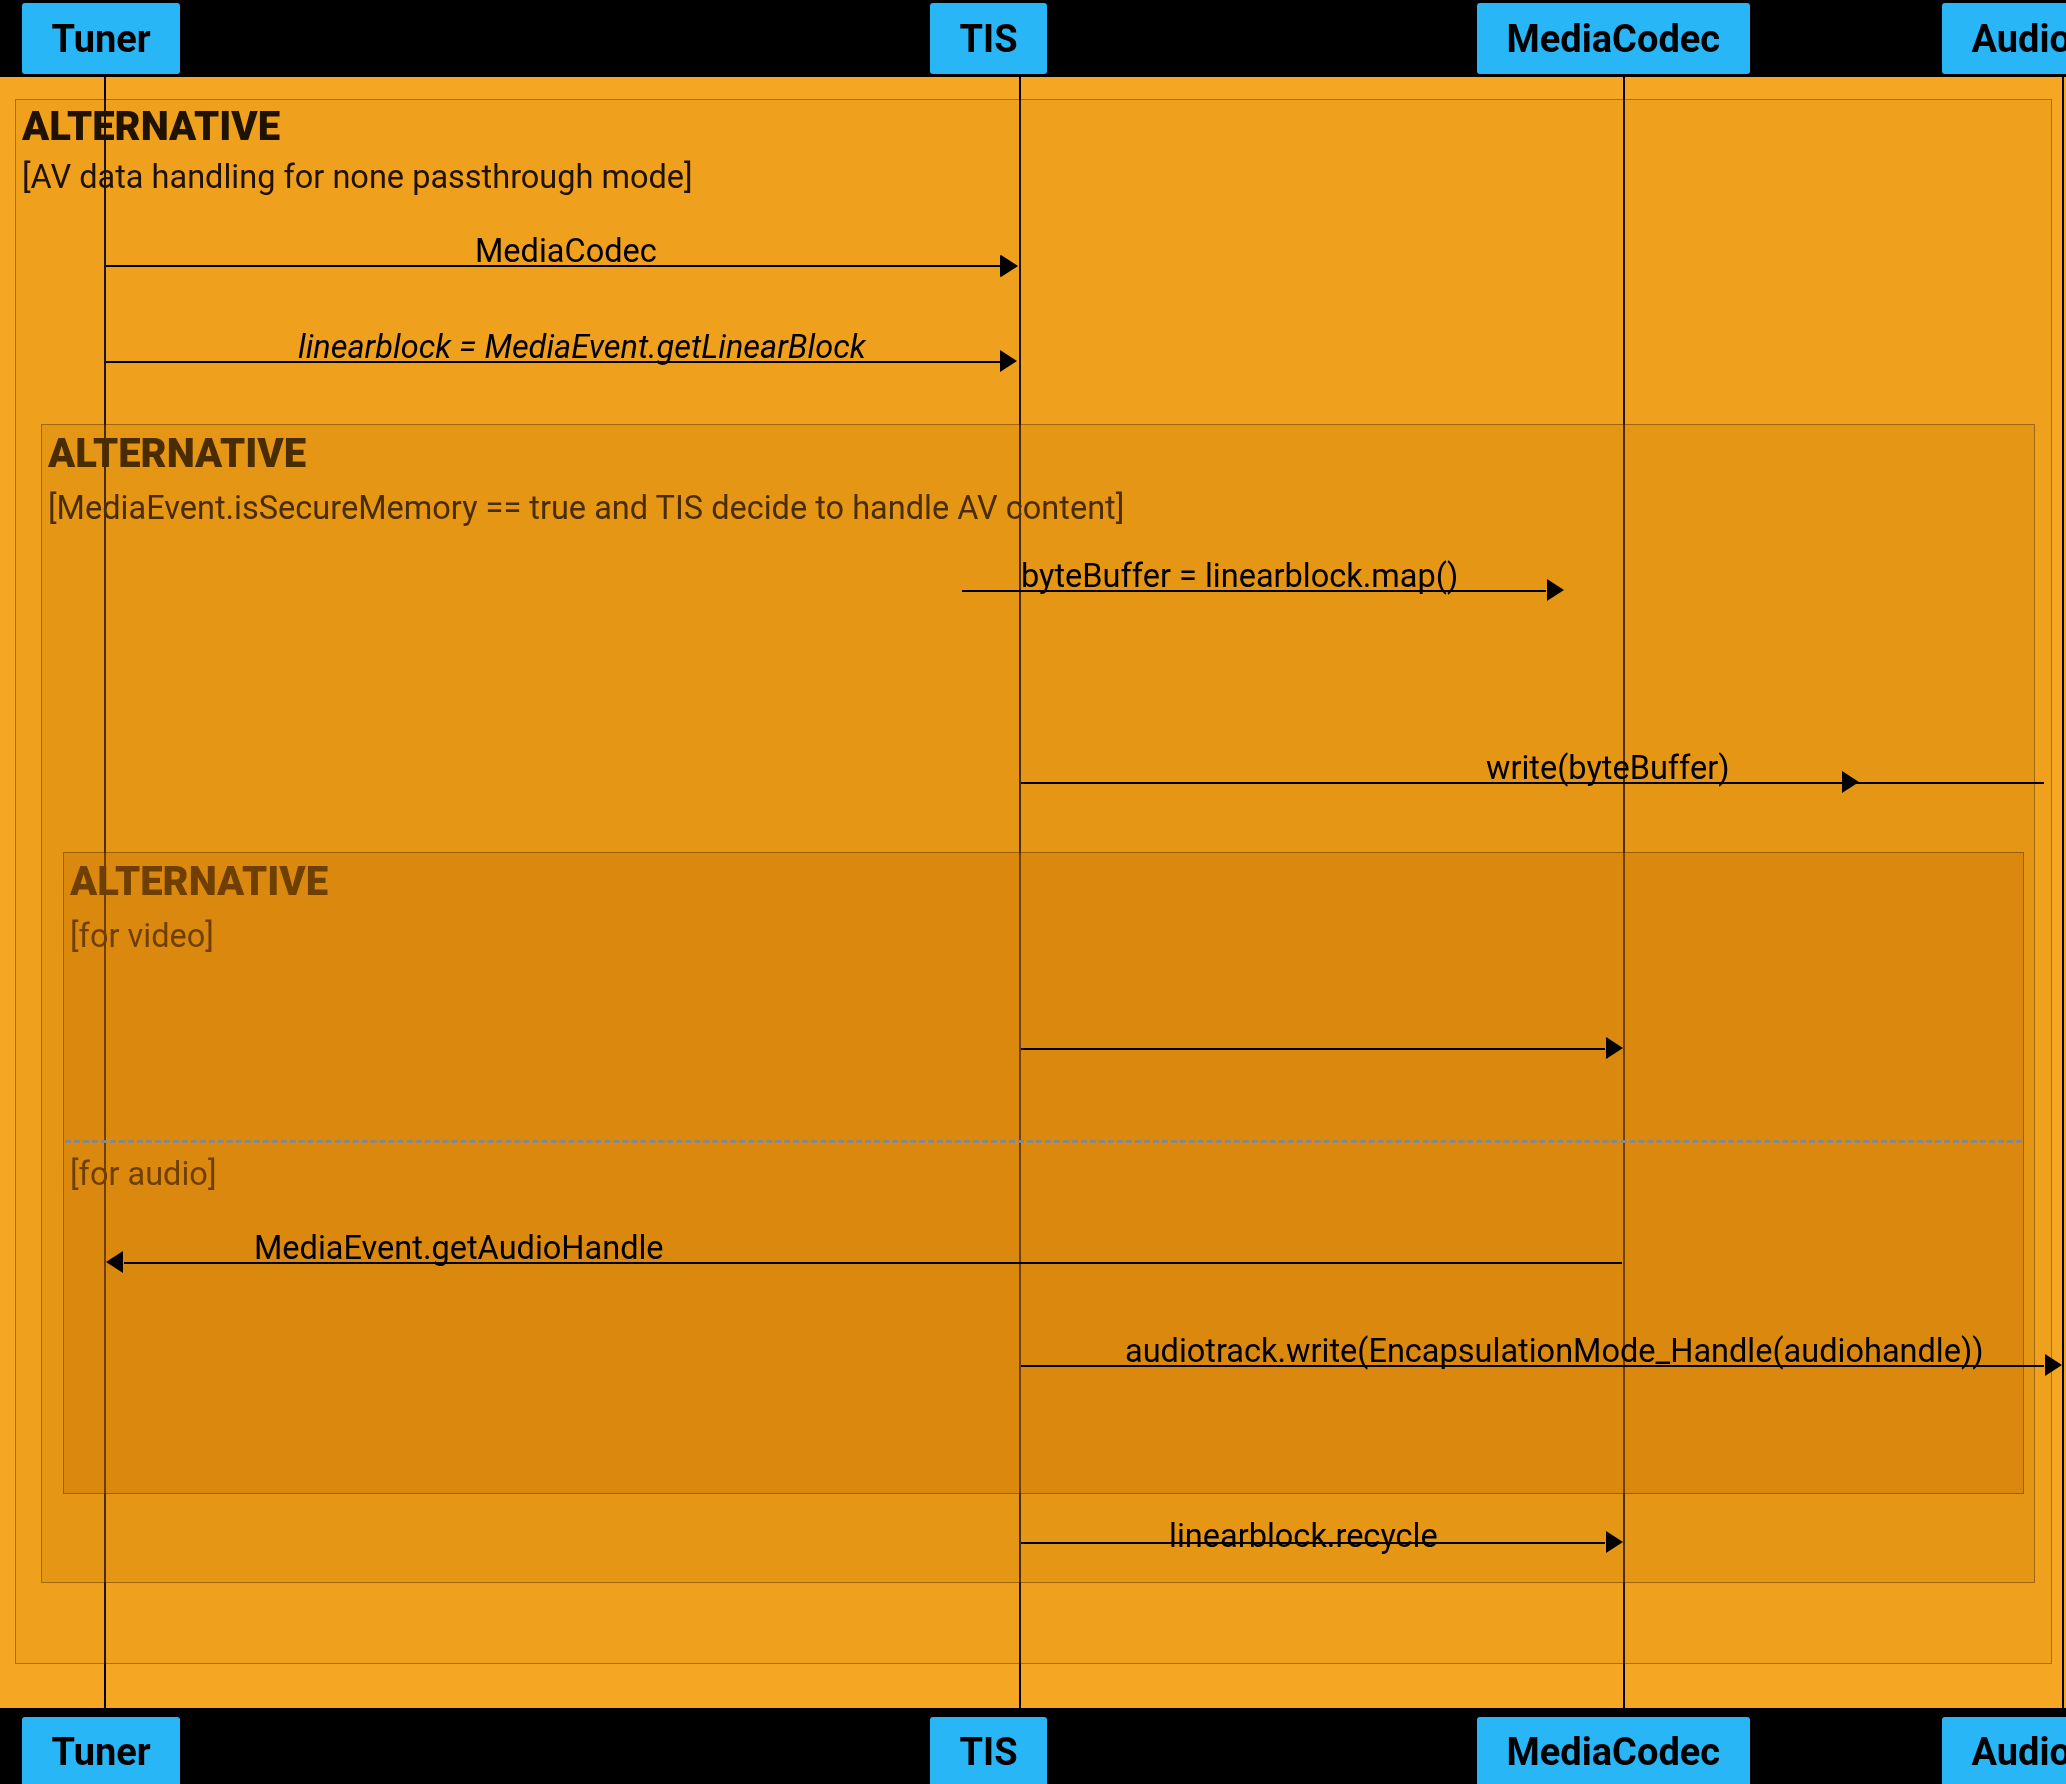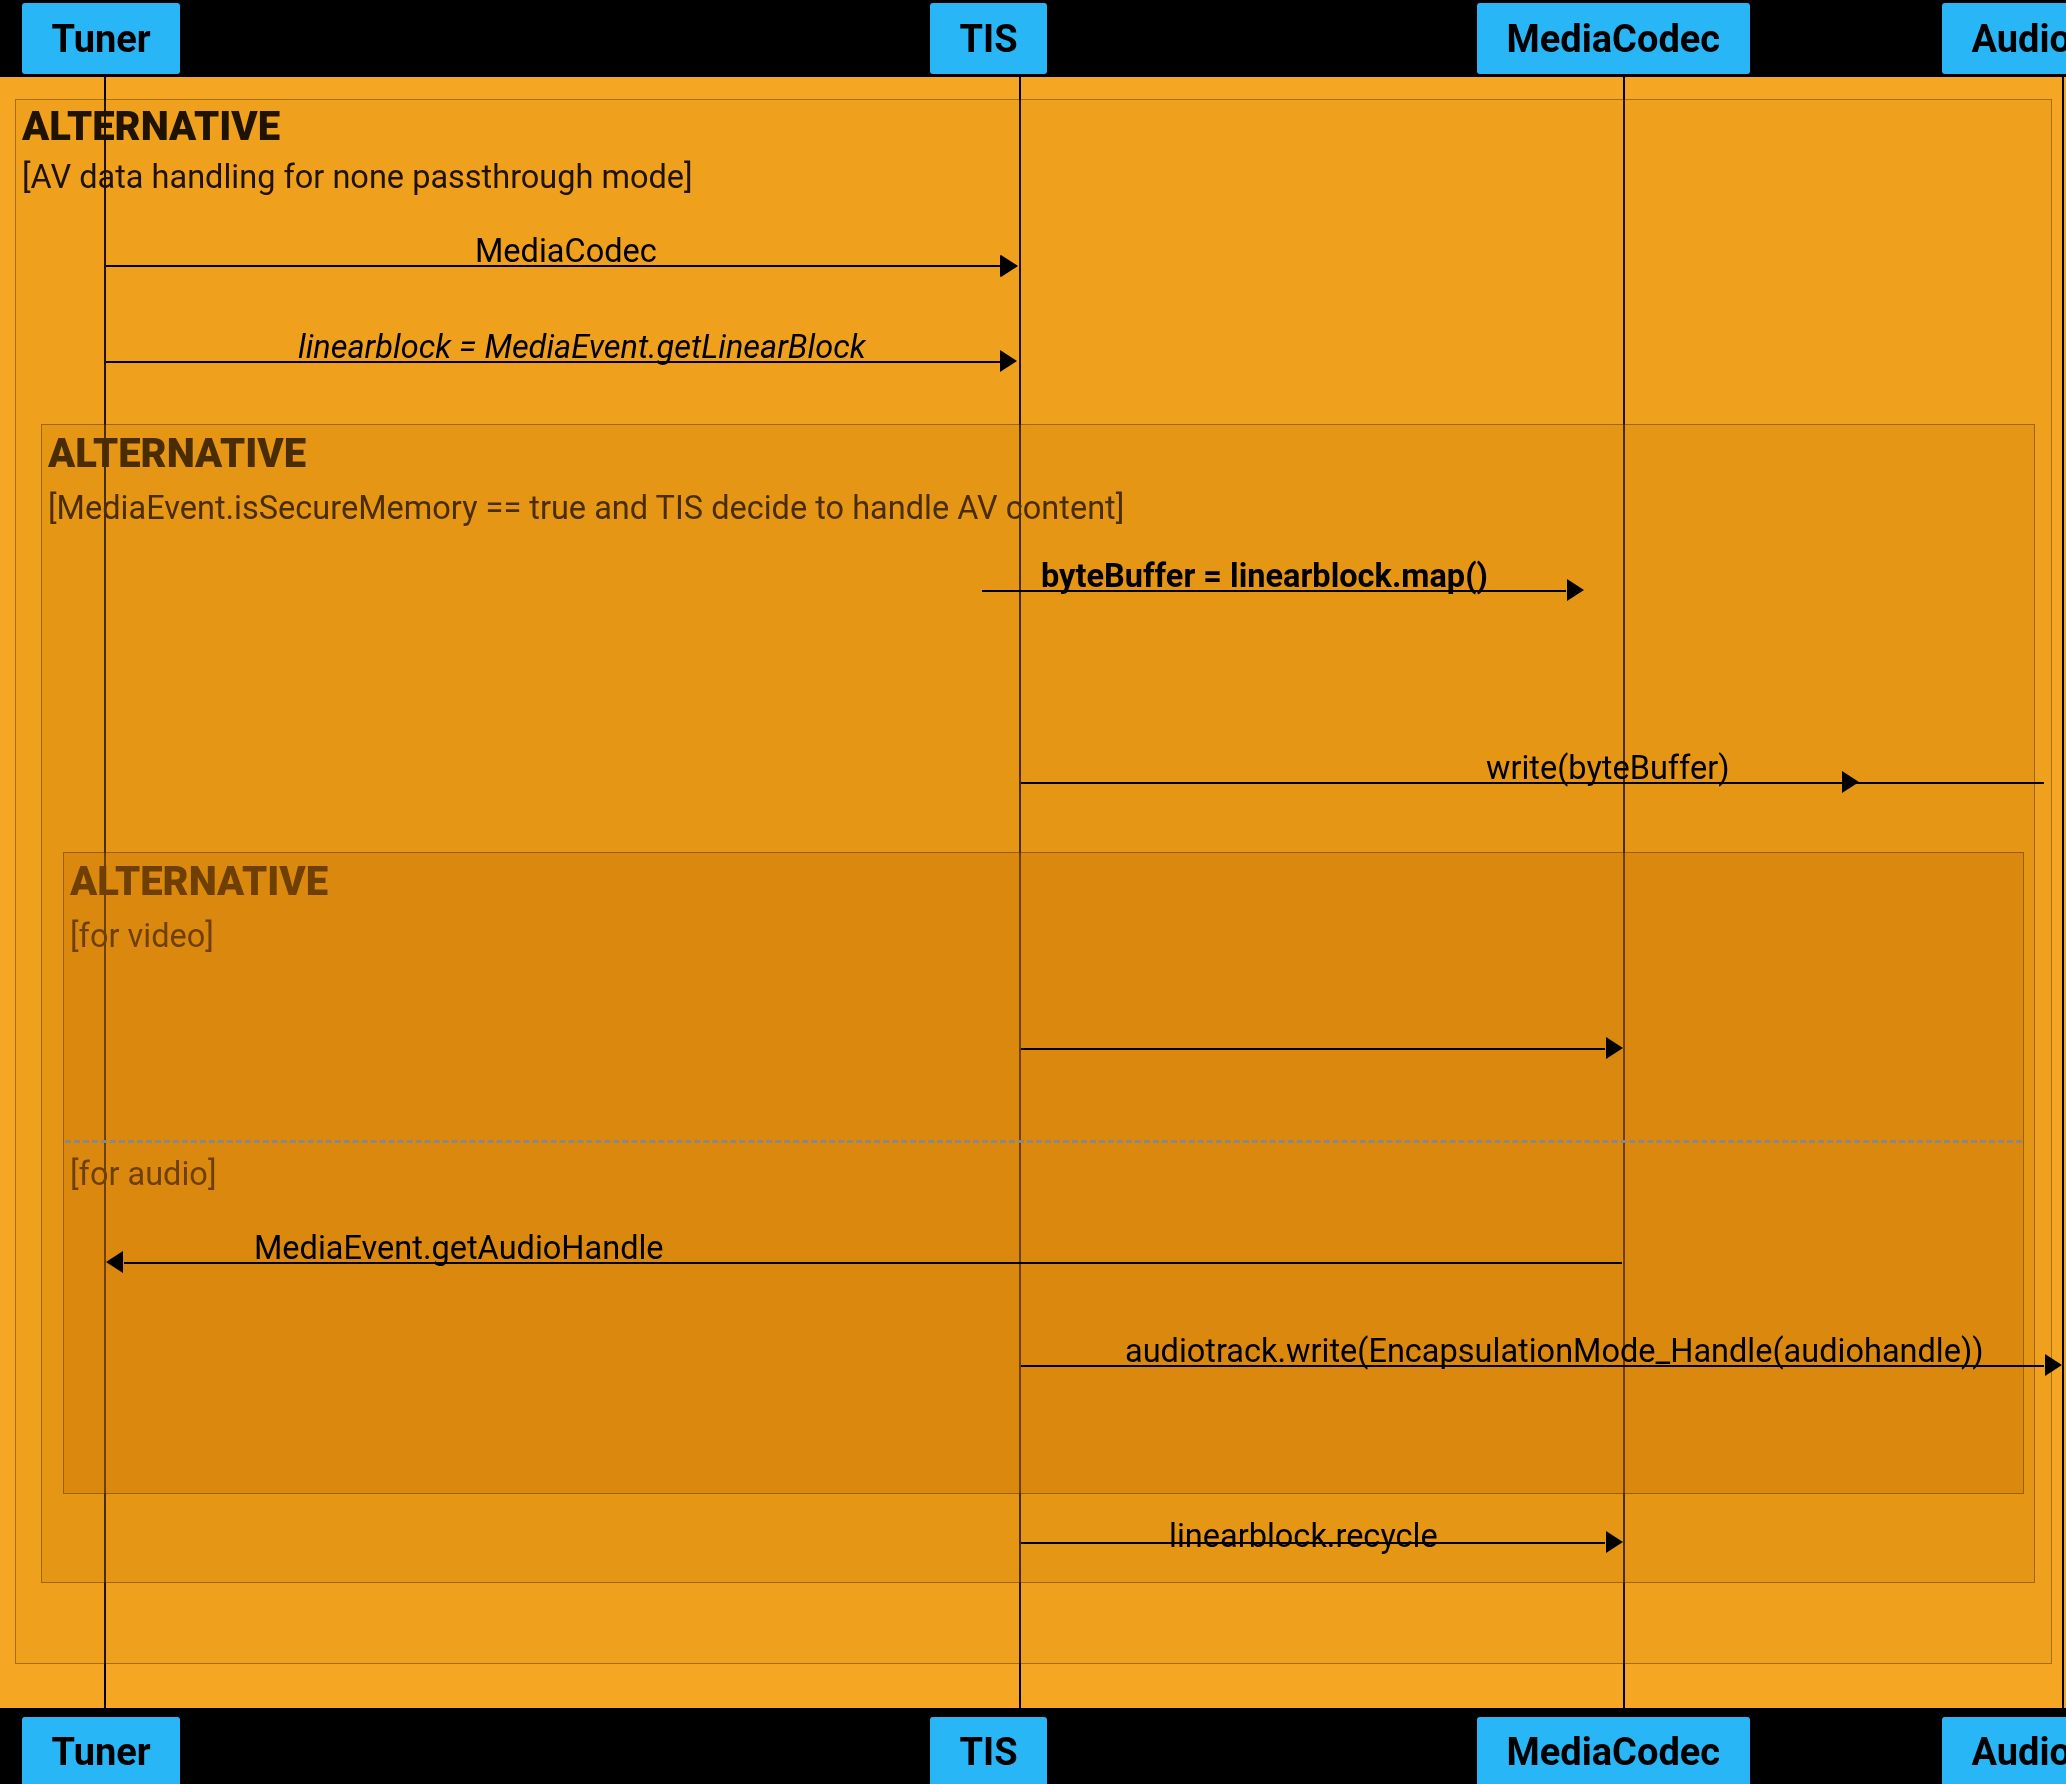--- a/index.html
+++ b/index.html
@@ -203,21 +203,21 @@
     <div class="alt-frame" style="left: 41px; top: 347px; width: 1994px; height: 1159px; background: rgba(200,120,0,0.25);">
     </div>
 
     <div class="alt-label kw-alt" style="left: 48px; top: 353px;">
       <span>ALTERNATIVE</span>
     </div>
     <div class="alt-condition" style="left: 48px; top: 412px;">
       <span>[MediaEvent.isSecureMemory == true and TIS decide to handle AV content]</span>
     </div>
 
-    <div class="message" style="left: 982px; top: 495px; width: 602px; height: 37px; font-weight: bold;">
+    <div class="message" style="left: 962px; top: 495px; width: 602px; height: 37px;">
       <div style="position: absolute; top: 17.7px; left: 0; width: 584px; height: 2.2px; background: #000;"></div>
       <div style="position: absolute; top: 7.4px; right: 0; width: 0; height: 0; border-top: 11.8px solid transparent; border-bottom: 11.8px solid transparent; border-left: 17.7px solid #000;"></div>
       <div class="message-label" style="left: 59px; top: -14.8px;">
         <span>byteBuffer = linearblock.map()</span>
       </div>
     </div>
 
 
     <div class="message" style="left: 1021px; top: 687px; width: 838px; height: 37px;">
       <div style="position: absolute; top: 17.7px; left: 0; width: 1023px; height: 2.2px; background: #000;"></div>

